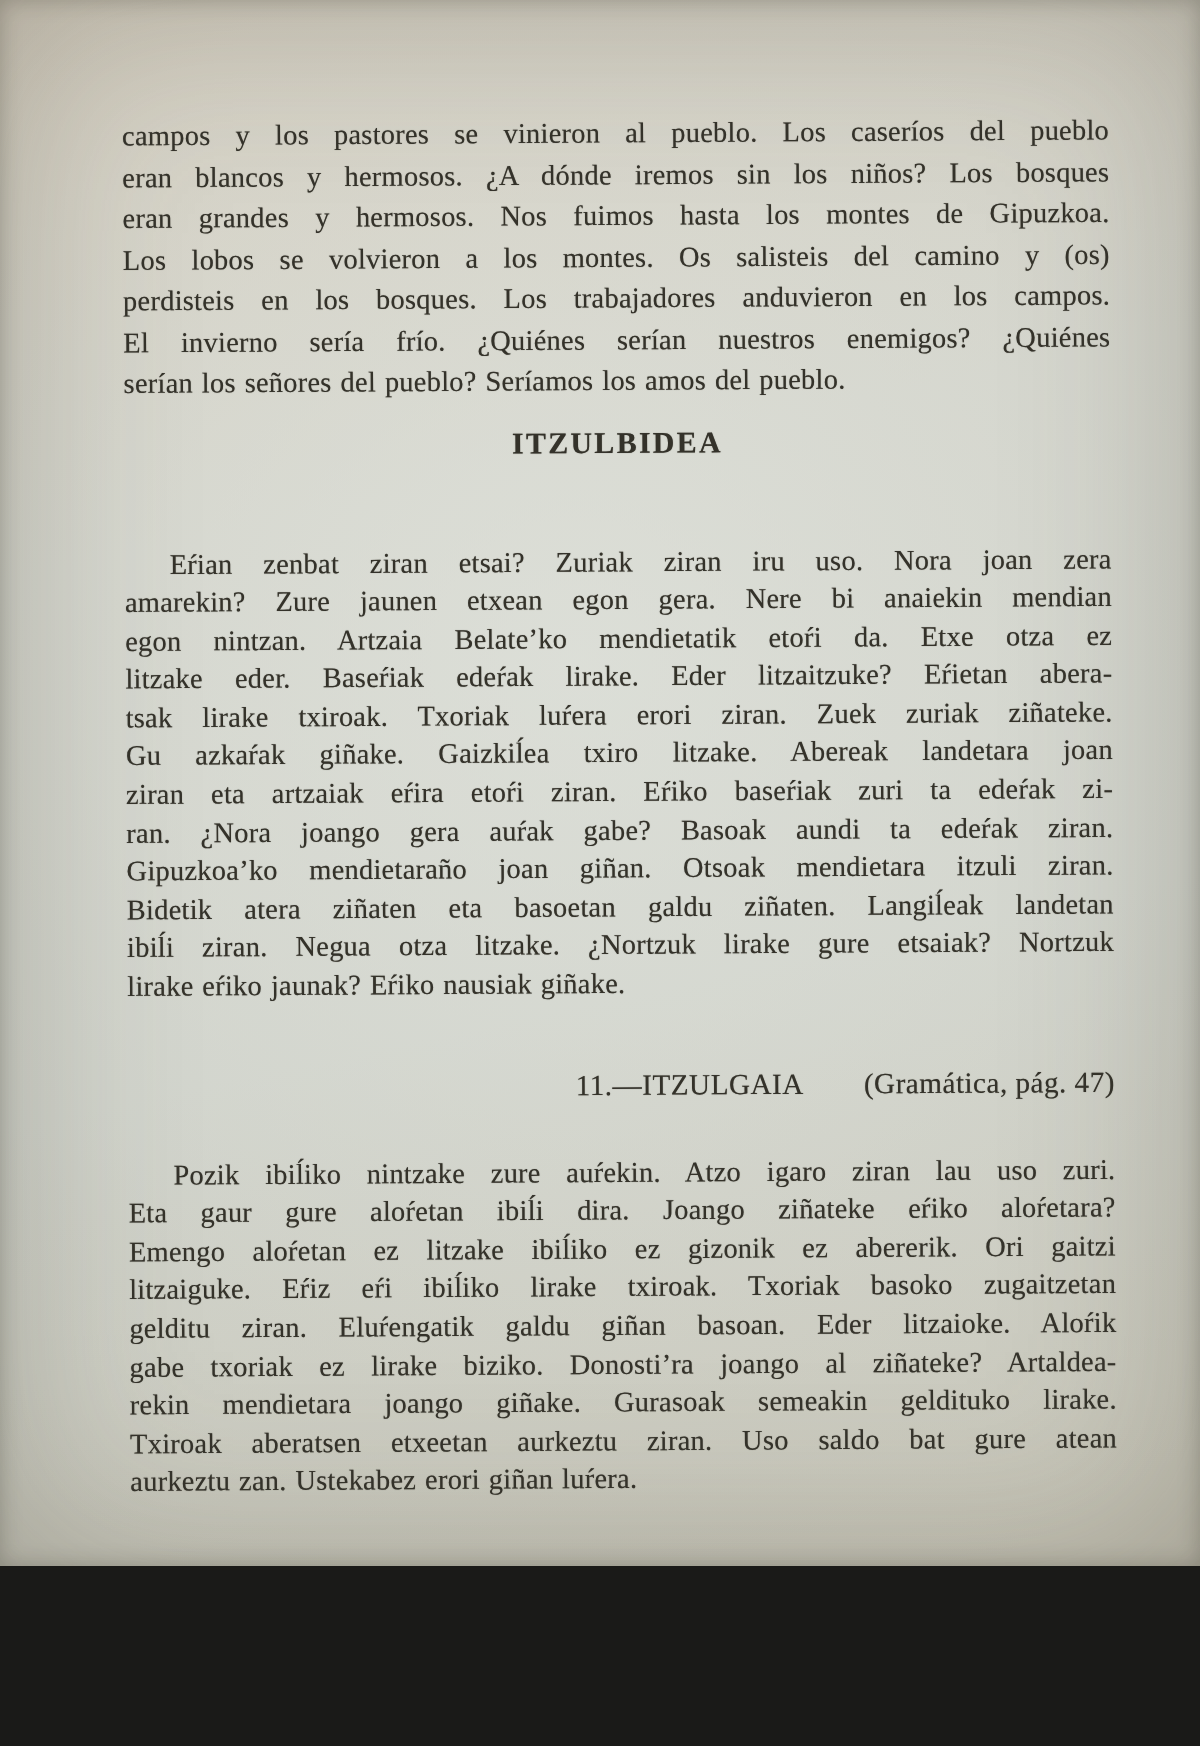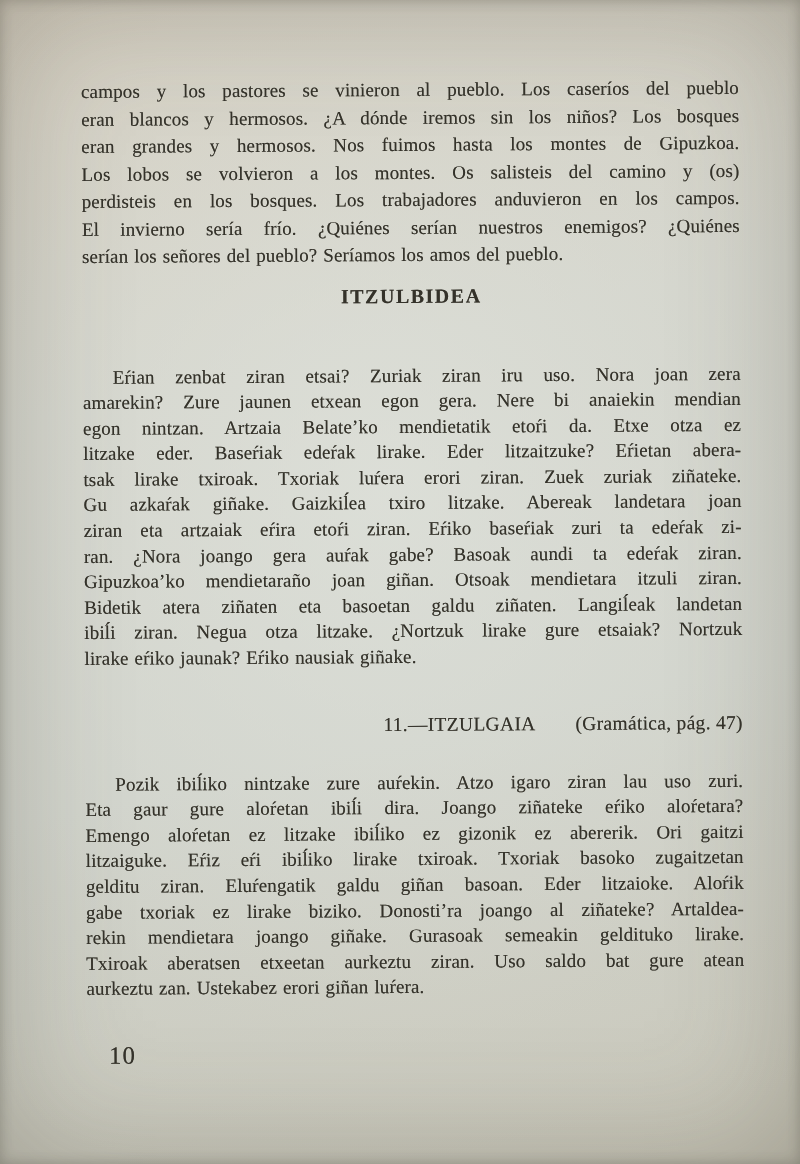--- a/index.html
+++ b/index.html
@@ -3,21 +3,21 @@
 <meta charset="utf-8">
 <style>
   html, body {
     margin: 0;
     padding: 0;
     background: #1a1a18;
   }
   .scan {
     position: relative;
     width: 800px;
-    height: 1164px;
+    height: 1044px;
     overflow: hidden;
     background-image:
       radial-gradient(ellipse 115% 85% at 48% 42%, rgba(227,230,224,0.60) 0%, rgba(215,216,208,0.20) 55%, rgba(0,0,0,0) 75%),
       linear-gradient(168deg, #d5cebf 0%, #d2d3ca 32%, #cfd2ca 62%, #c7c5b7 100%);
     box-shadow:
       inset 0 0 130px rgba(72,66,52,0.30),
       inset 0 0 14px rgba(40,38,30,0.28);
     font-family: "Liberation Serif", "DejaVu Serif", serif;
     color: #34322a;
   }

